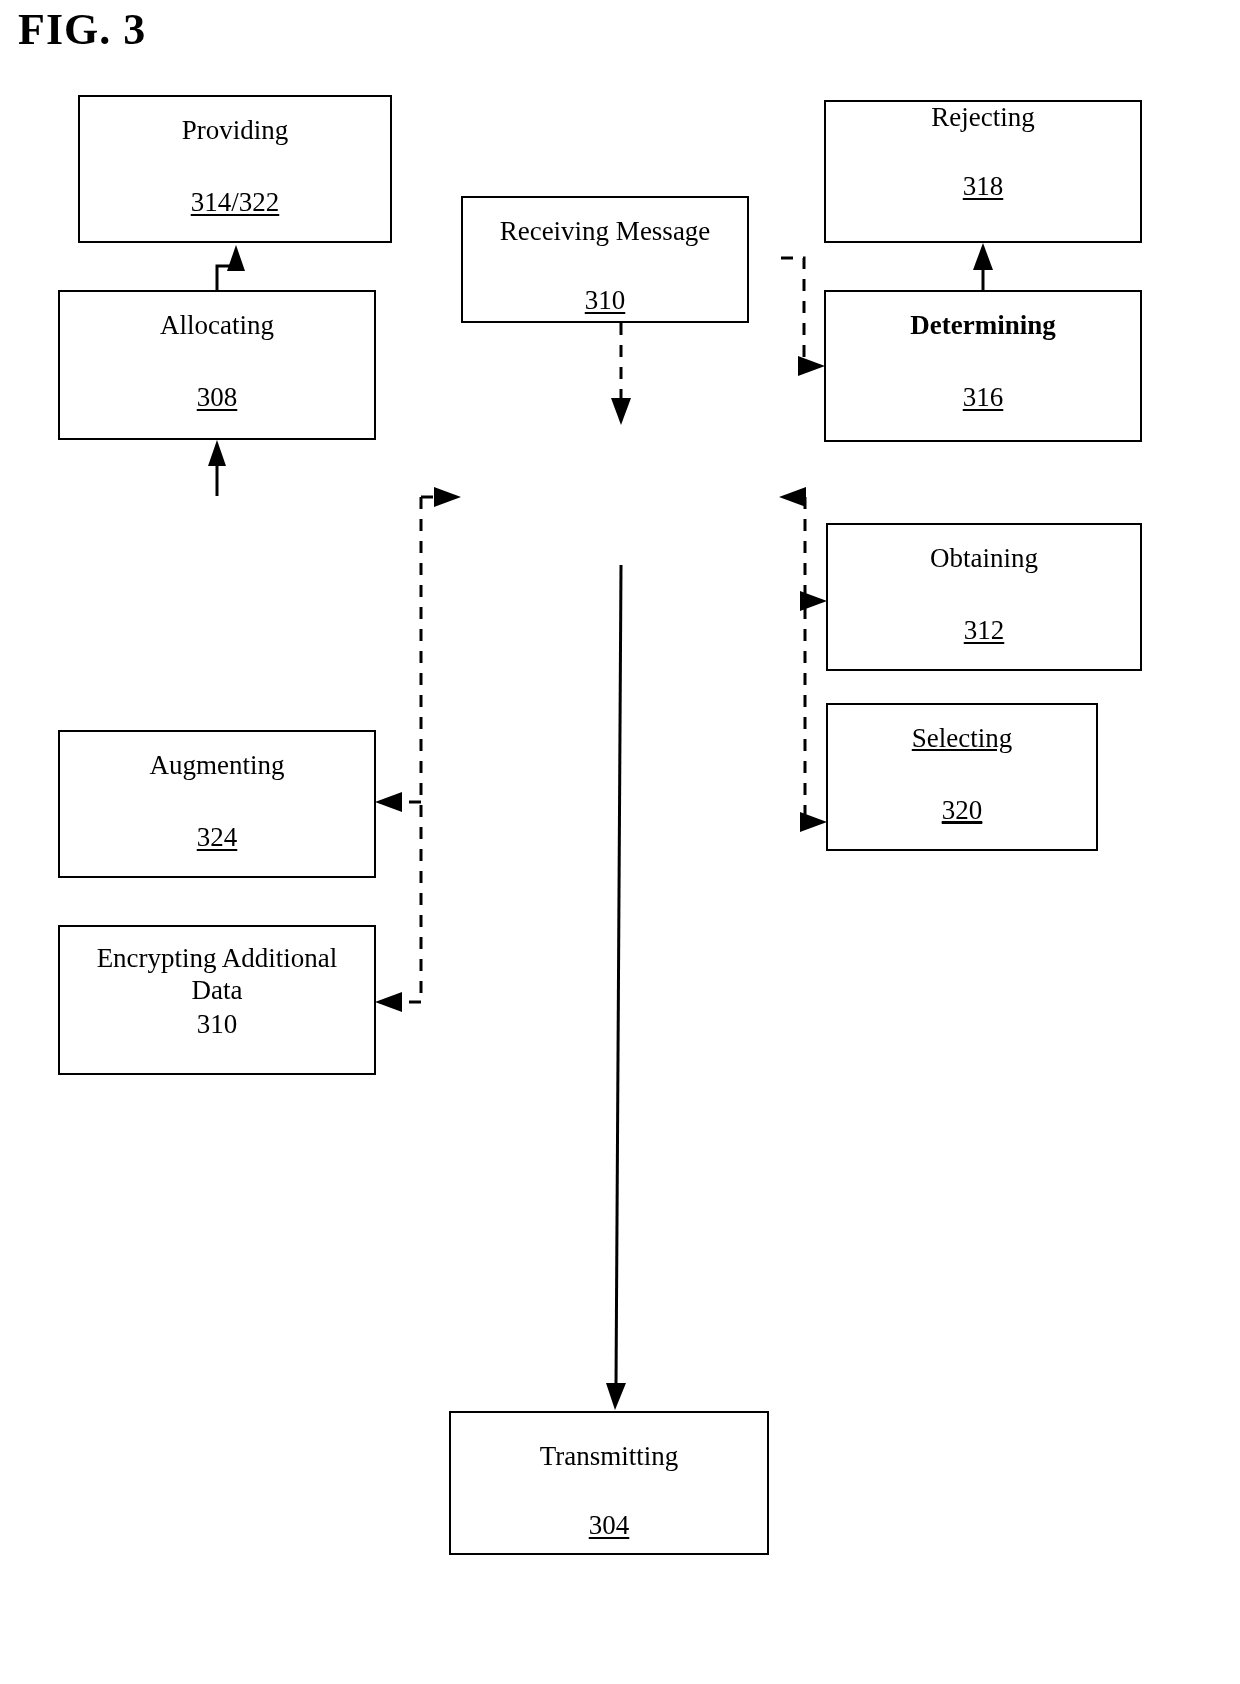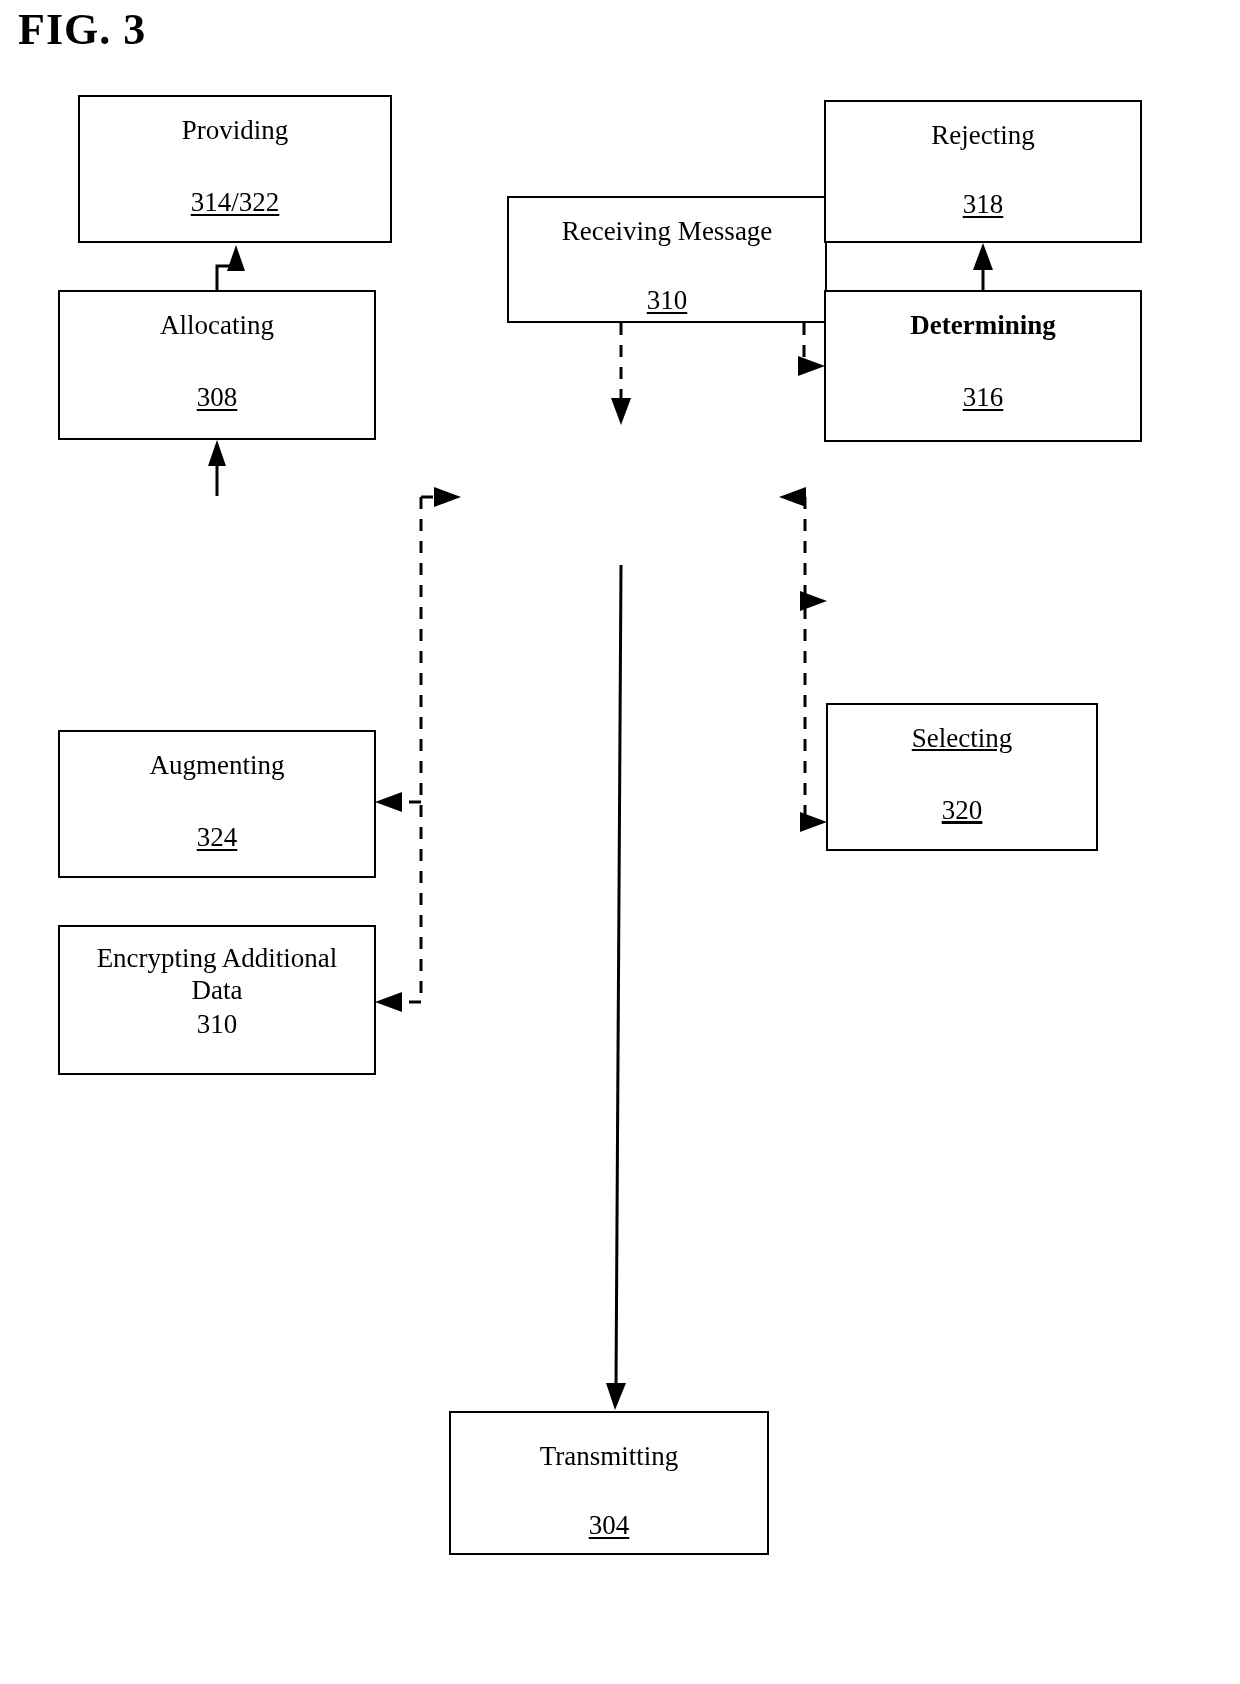--- a/index.html
+++ b/index.html
@@ -72,21 +72,21 @@
 
   .n-receiving .node-label { margin-top: 18px; }
   .n-receiving .node-ref   { margin-top: 37px; }
 
   .n-augmenting .node-label { margin-top: 18px; }
   .n-augmenting .node-ref   { margin-top: 37px; }
 
   .n-transmitting .node-label { margin-top: 28px; }
   .n-transmitting .node-ref   { margin-top: 37px; }
 
-  .n-rejecting .node-label { margin-top: 18px; }
+  .n-rejecting .node-label { }
   .n-rejecting .node-ref   { margin-top: 37px; }
 
   .n-determining .node-label { margin-top: 18px; font-weight: bold; }
   .n-determining .node-ref   { margin-top: 40px; }
 
   .n-obtaining .node-label { margin-top: 18px; }
   .n-obtaining .node-ref   { margin-top: 40px; }
 
   .n-selecting .node-label { margin-top: 18px; }
   .n-selecting .node-ref   { margin-top: 40px; }
@@ -190,40 +190,44 @@
     <div class="node-label">Augmenting</div>
     <div class="node-ref">324</div>
   </div>
 
   <div class="node n-encrypting-add" style="left:58px; top:925px; width:318px; height:150px;">
     <div class="node-label">Encrypting Additional
 Data</div>
     <div class="node-ref">310</div>
   </div>
 
-  <div class="node n-receiving" style="left:461px; top:196px; width:320px; height:127px;margin-left:46px;">
+  <div class="node n-receiving" style="left:461px; top:196px; width:288px; height:127px;">
     <div class="node-label">Receiving Message</div>
     <div class="node-ref">310</div>
   </div>
 
 
   <div class="node n-transmitting" style="left:449px; top:1411px; width:320px; height:144px;">
     <div class="node-label">Transmitting</div>
     <div class="node-ref">304</div>
   </div>
 
   <div class="node n-rejecting" style="left:824px; top:100px; width:318px; height:143px;">
     <div class="node-label">Rejecting</div>
     <div class="node-ref">318</div>
   </div>
 
   <div class="node n-determining" style="left:824px; top:290px; width:318px; height:152px;">
     <div class="node-label">Determining</div>
     <div class="node-ref">316</div>
   </div>
 
+  <div class="node n-obtaining" style="left:826px; top:523px; width:316px; height:148px;">
+    <div class="node-label">Obtaining</div>
+    <div class="node-ref">312</div>
+  </div>
 
   <div class="node n-selecting" style="left:826px; top:703px; width:272px; height:148px;text-decoration:underline;">
     <div class="node-label">Selecting</div>
     <div class="node-ref">320</div>
   </div>
 
 </div>
 
 </body></html>

